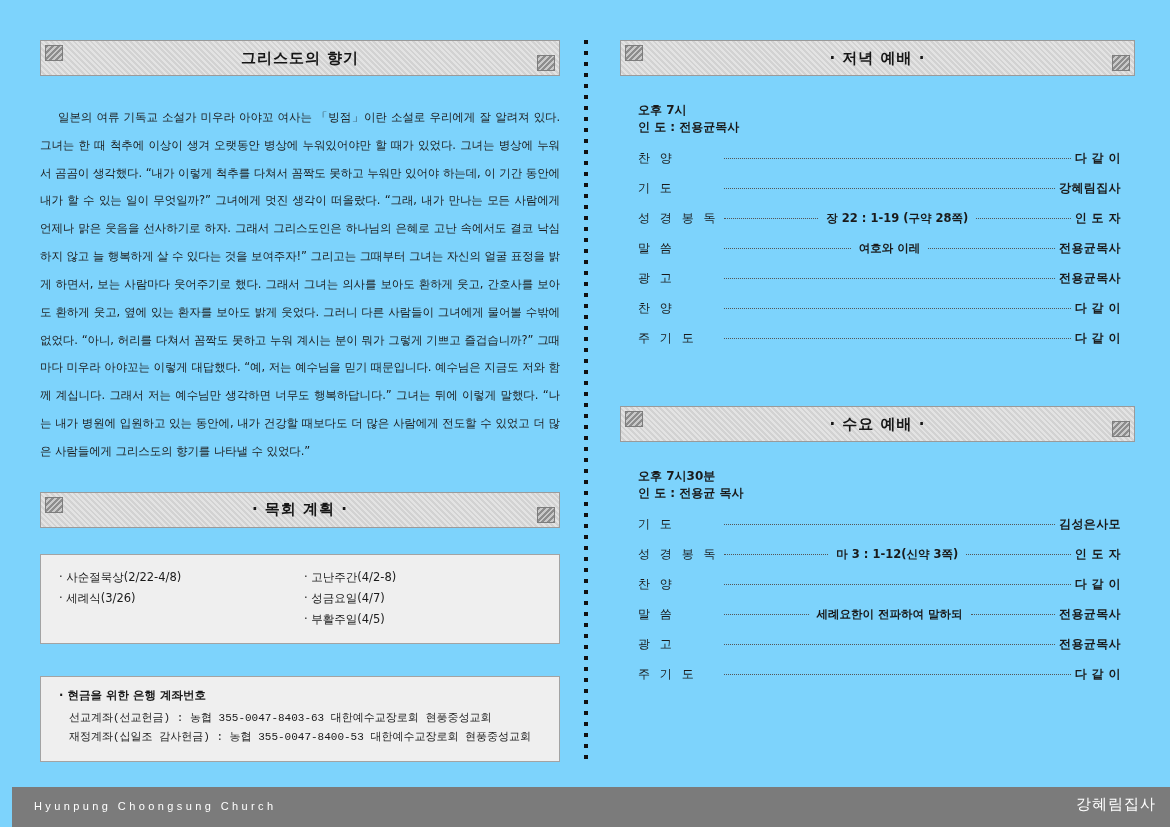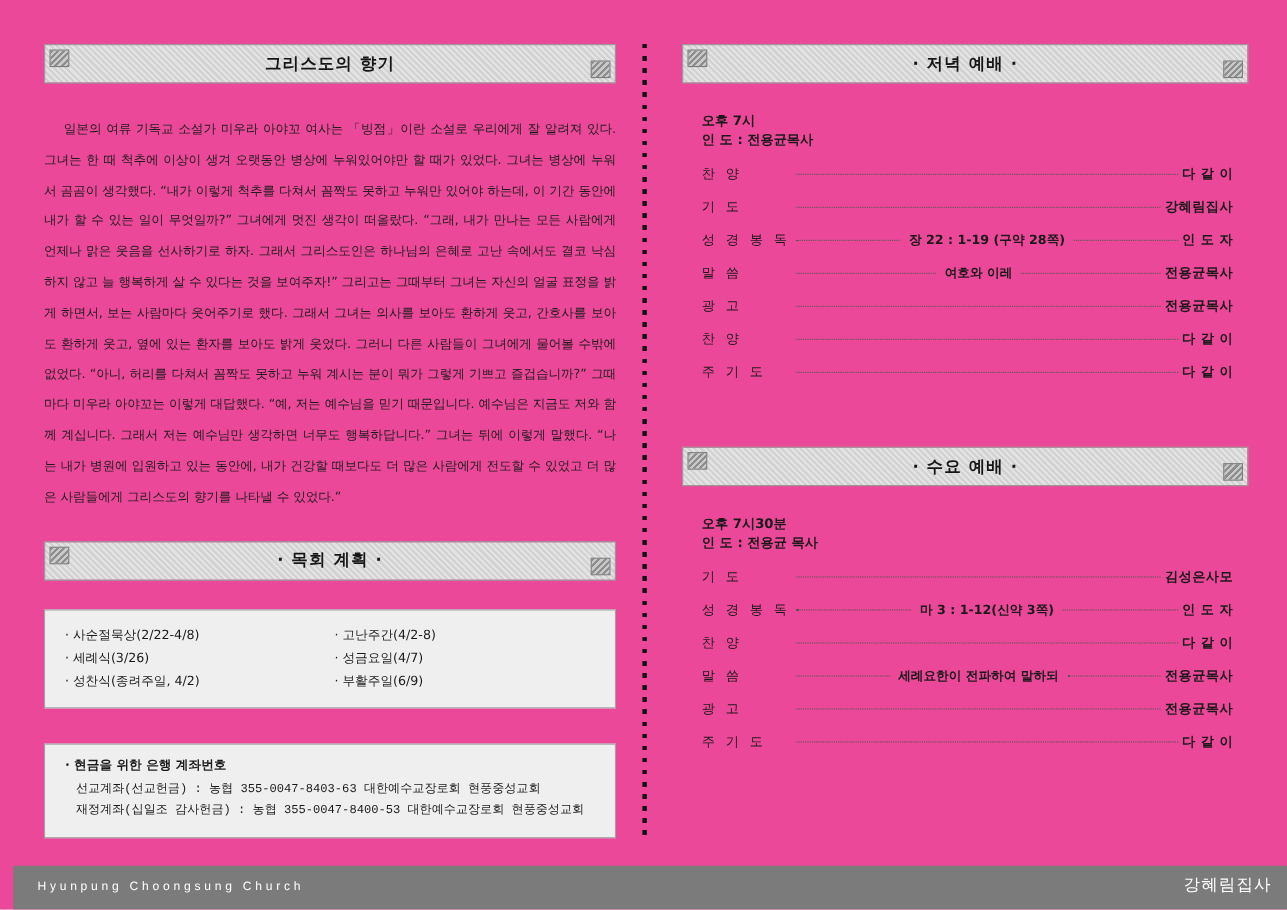--- a/index.html
+++ b/index.html
@@ -8,21 +8,21 @@
     background: #ffffff;
   }
   body {
     font-family: "DejaVu Sans", "Liberation Sans", sans-serif;
     color: #1a1a1a;
   }
   #page {
     position: relative;
     width: 1170px;
     height: 827px;
-    background: #ec4899;
+    background: #7dd3fc;
     overflow: hidden;
   }
 
   
   .col-left {
     position: absolute;
     left: 40px;
     top: 40px;
     width: 520px;
   }
@@ -225,26 +225,25 @@
         <span class="corner tl"></span>
         <span class="corner br"></span>
         <span class="title">· 목회 계획 ·</span>
       </div>
 
       <div class="plan-box" style="margin-top:26px;">
         <div class="plan-grid">
           <ul>
             <li>사순절묵상(2/22-4/8)</li>
             <li>세례식(3/26)</li>
-            <li>성찬식(종려주일, 4/2)</li>
           </ul>
           <ul>
             <li>고난주간(4/2-8)</li>
             <li>성금요일(4/7)</li>
-            <li>부활주일(6/9)</li>
+            <li>부활주일(4/5)</li>
           </ul>
         </div>
       </div>
 
       <div class="bank-box">
         <div class="bank-title">현금을 위한 은행 계좌번호</div>
         <div class="bank-line">선교계좌(선교헌금) : 농협 355-0047-8403-63 대한예수교장로회 현풍중성교회</div>
         <div class="bank-line">재정계좌(십일조 감사헌금) : 농협 355-0047-8400-53 대한예수교장로회 현풍중성교회</div>
       </div>
     </div>

